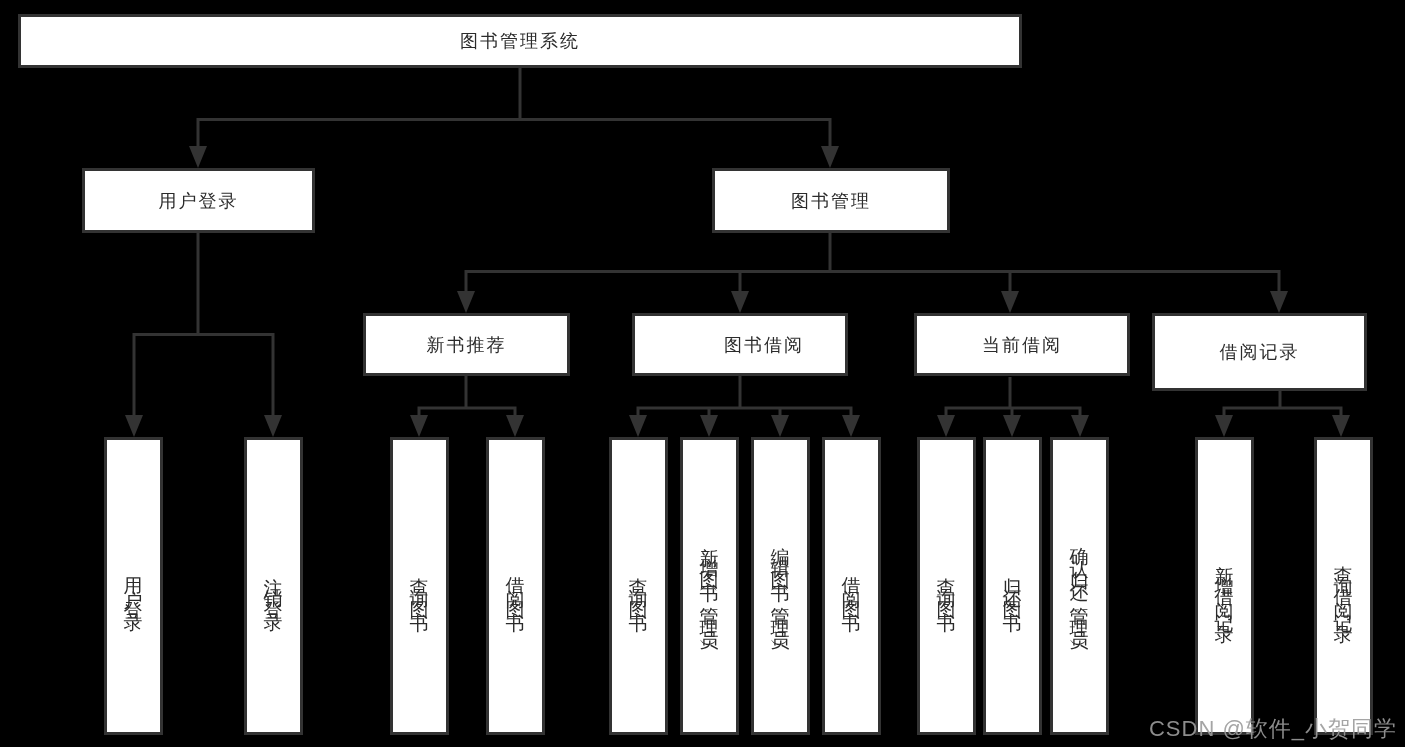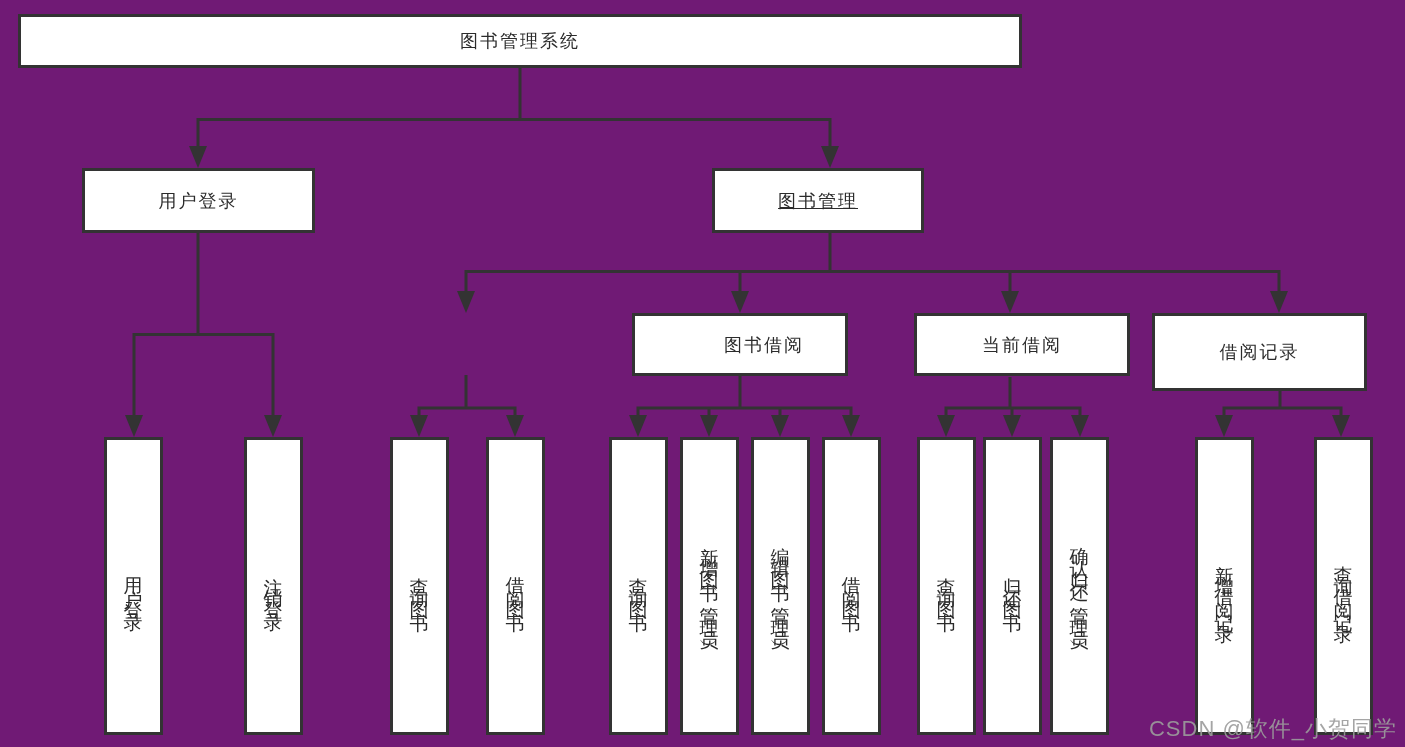--- a/index.html
+++ b/index.html
@@ -1,20 +1,20 @@
 <!DOCTYPE html>
 <html><head>
 <meta charset="utf-8">
 <style>
   html, body { margin: 0; padding: 0; background: #ffffff; }
   .stage {
     position: relative;
     width: 1405px;
     height: 747px;
-    background: #701a75;
+    background: #000000;
     overflow: hidden;
     font-family: "Liberation Sans", sans-serif;
     color: #2b2b2b;
   }
   .wires { position: absolute; left: 0; top: 0; width: 1405px; height: 747px; }
   .box {
     position: absolute;
     box-sizing: border-box;
     border: 3px solid #333333;
     background: #ffffff;
@@ -87,22 +87,23 @@
     <g stroke="#333333" fill="#333333" stroke-width="3">
       <path fill="none" d="M1280 377 V409.5 M1224 417 V408 H1341 V417"></path>
       <polygon stroke="none" points="1215,415 1233,415 1224,437"></polygon>
       <polygon stroke="none" points="1332,415 1350,415 1341,437"></polygon>
     </g>
   </svg>
 
   <div class="box h" style="left:18px; top:14px; width:1004px; height:54px;">图书管理系统</div>
 
   <div class="box h" style="left:82px; top:168px; width:233px; height:65px;">用户登录</div>
-  <div class="box h" style="left:712px; top:168px; width:212px; height:65px;text-decoration:underline;">图书管理</div>
+  <div class="box h" style="left:712px; top:168px; width:238px; height:65px;">图书管理</div>
 
+  <div class="box h" style="left:363px; top:313px; width:207px; height:63px;">新书推荐</div>
   <div class="box h" style="left:632px; top:313px; width:216px; height:63px;padding-left:48px;">图书借阅</div>
   <div class="box h" style="left:902px; top:313px; width:216px; height:63px;margin-left:12px;">当前借阅</div>
   <div class="box h" style="left:1152px; top:313px; width:215px; height:78px;">借阅记录</div>
 
   <div class="box v" style="left:104px; top:437px; width:59px; height:298px;">用户登录</div>
   <div class="box v" style="left:244px; top:437px; width:59px; height:298px;">注销登录</div>
 
   <div class="box v" style="left:390px; top:437px; width:59px; height:298px;">查询图书</div>
   <div class="box v" style="left:486px; top:437px; width:59px; height:298px;">借阅图书</div>
 

